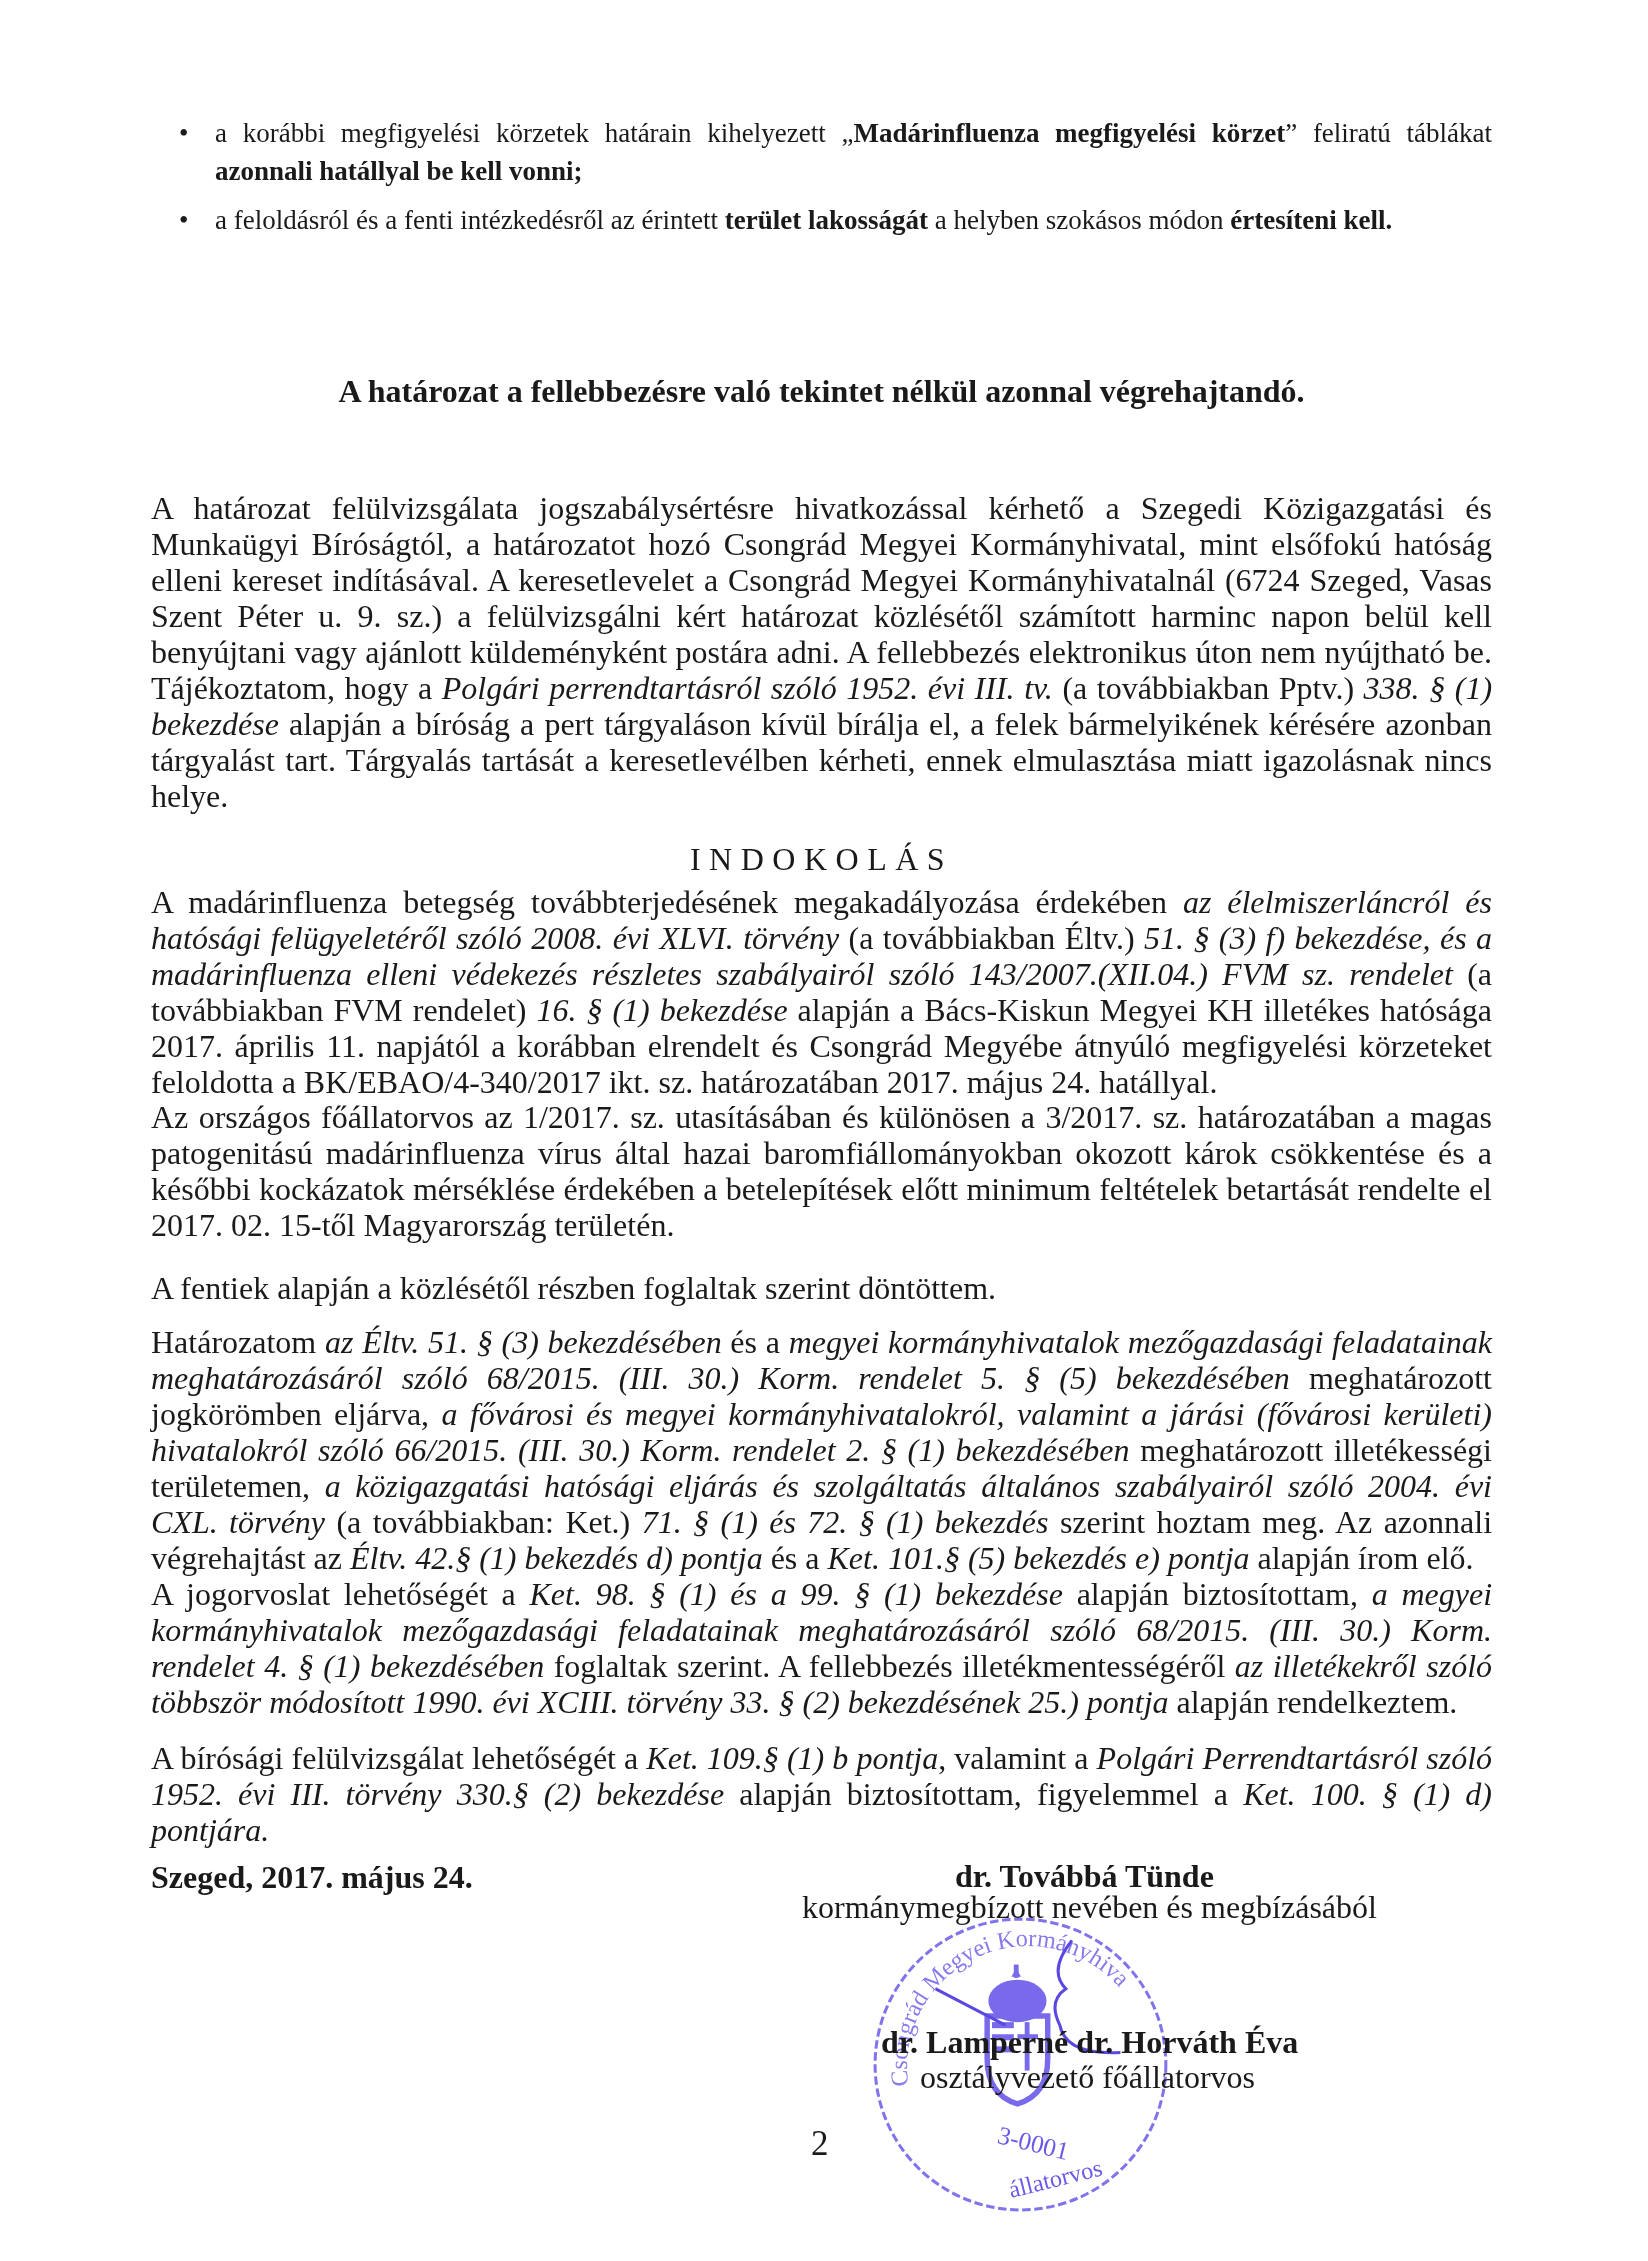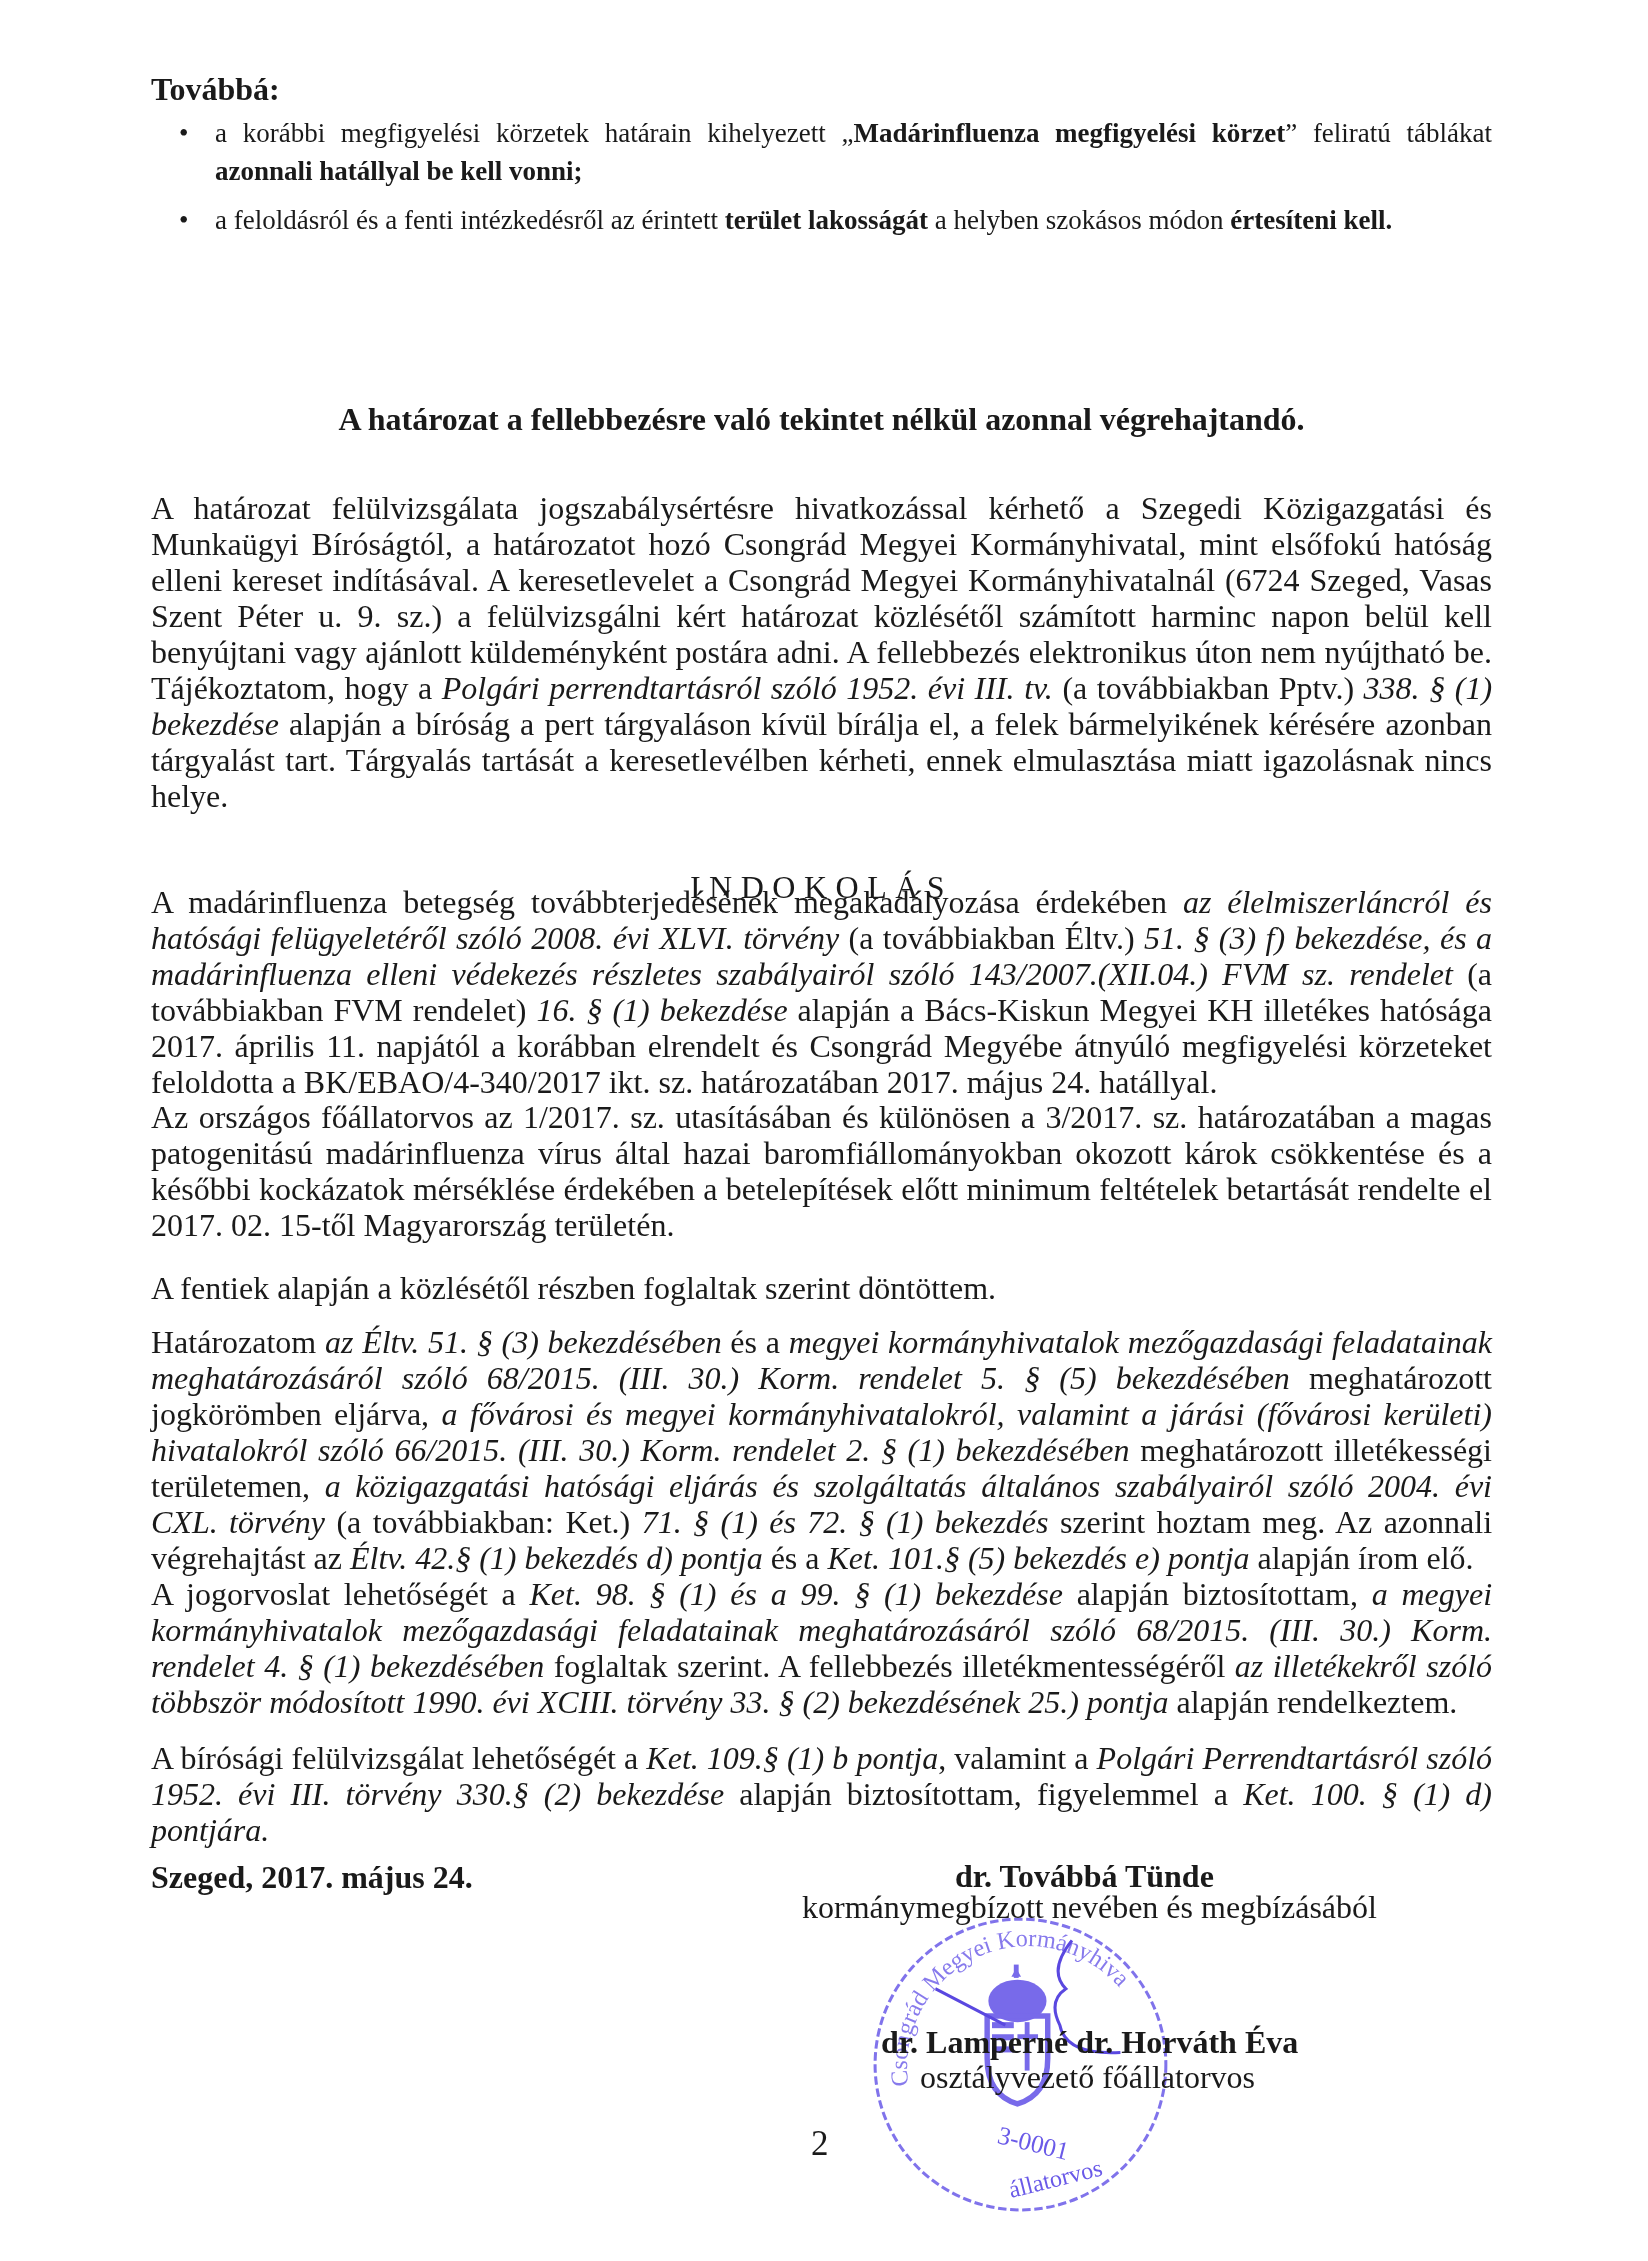--- a/index.html
+++ b/index.html
@@ -1,39 +1,38 @@
 <!DOCTYPE html>
 <html style="font-size:9.7px"><head>
 <meta charset="utf-8">
 <style>
   html, body { margin:0; padding:0; background:#ffffff; }
   body { width:1649px; height:2261px; position:relative; overflow:hidden;
          font-family:"Liberation Serif", "DejaVu Serif", serif; color:#1a1a1a; }
   .page { position:absolute; left:0; top:0; width:1649px; height:2261px; background:#fff; }
   .blk { position:absolute; left:151px; width:1341px; font-size:32px; line-height:38px; }
   .just { text-align:justify; text-align-last:left; }
-  .center { text-align:center;margin-top:28px; }
+  .center { text-align:center; }
   b, .b { font-weight:bold; }
   i, .i { font-style:italic; }
   .bullets { position:absolute; left:179px; width:1313px; margin:0; padding:0; list-style:none;
              font-size:27px; line-height:38px; }
   .bullets li { position:relative; padding-left:36px; text-align:justify; text-align-last:left; margin-bottom:11px; }
   .bullets li .dot { position:absolute; left:0; top:0; width:18px; }
   .dot::before { content:"\2022"; font-size:27px; }
   .spaced { letter-spacing:8.5px; font-weight:normal; }
   .sig { position:absolute; font-size:32px; line-height:38px; }
   .stamp { position:absolute; left:866px; top:1904px; width:315px; height:315px; pointer-events:none; }
   .pagenum { position:absolute; left:811px; top:2124px; font-size:35px; }
 </style>
 </head>
 <body>
 
 <div class="page">
 
-  <div class="blk b" style="top:70px;">Továbbá:</div>
 
   <ul class="bullets" style="top:114px;">
     <li><span class="dot"></span><span>a korábbi megfigyelési körzetek határain kihelyezett „</span><span class="b">Madárinfluenza megfigyelési körzet</span><span>” feliratú táblákat </span><span class="b">azonnali hatállyal be kell vonni;</span></li>
     <li><span class="dot"></span><span>a feloldásról és a fenti intézkedésről az érintett </span><span class="b">terület lakosságát</span><span> a helyben szokásos módon </span><span class="b">értesíteni kell.</span></li>
   </ul>
 
   <div class="blk center b" style="top:372px;">A határozat a fellebbezésre való tekintet nélkül azonnal végrehajtandó.</div>
 
 
   <div class="blk just" style="top:490px; line-height:36px;"><span>A határozat felülvizsgálata jogszabálysértésre hivatkozással kérhető a Szegedi Közigazgatási és Munkaügyi Bíróságtól, a határozatot hozó Csongrád Megyei Kormányhivatal, mint elsőfokú hatóság elleni kereset indításával. A keresetlevelet a Csongrád Megyei Kormányhivatalnál (6724 Szeged, Vasas Szent Péter u. 9. sz.) a felülvizsgálni kért határozat közlésétől számított harminc napon belül kell benyújtani vagy ajánlott küldeményként postára adni. A fellebbezés elektronikus úton nem nyújtható be. Tájékoztatom, hogy a </span><span class="i">Polgári perrendtartásról szóló 1952. évi III. tv.</span><span> (a továbbiakban Pptv.) </span><span class="i">338. § (1) bekezdése</span><span> alapján a bíróság a pert tárgyaláson kívül bírálja el, a felek bármelyikének kérésére azonban tárgyalást tart. Tárgyalás tartását a keresetlevélben kérheti, ennek elmulasztása miatt igazolásnak nincs helye.</span></div>

